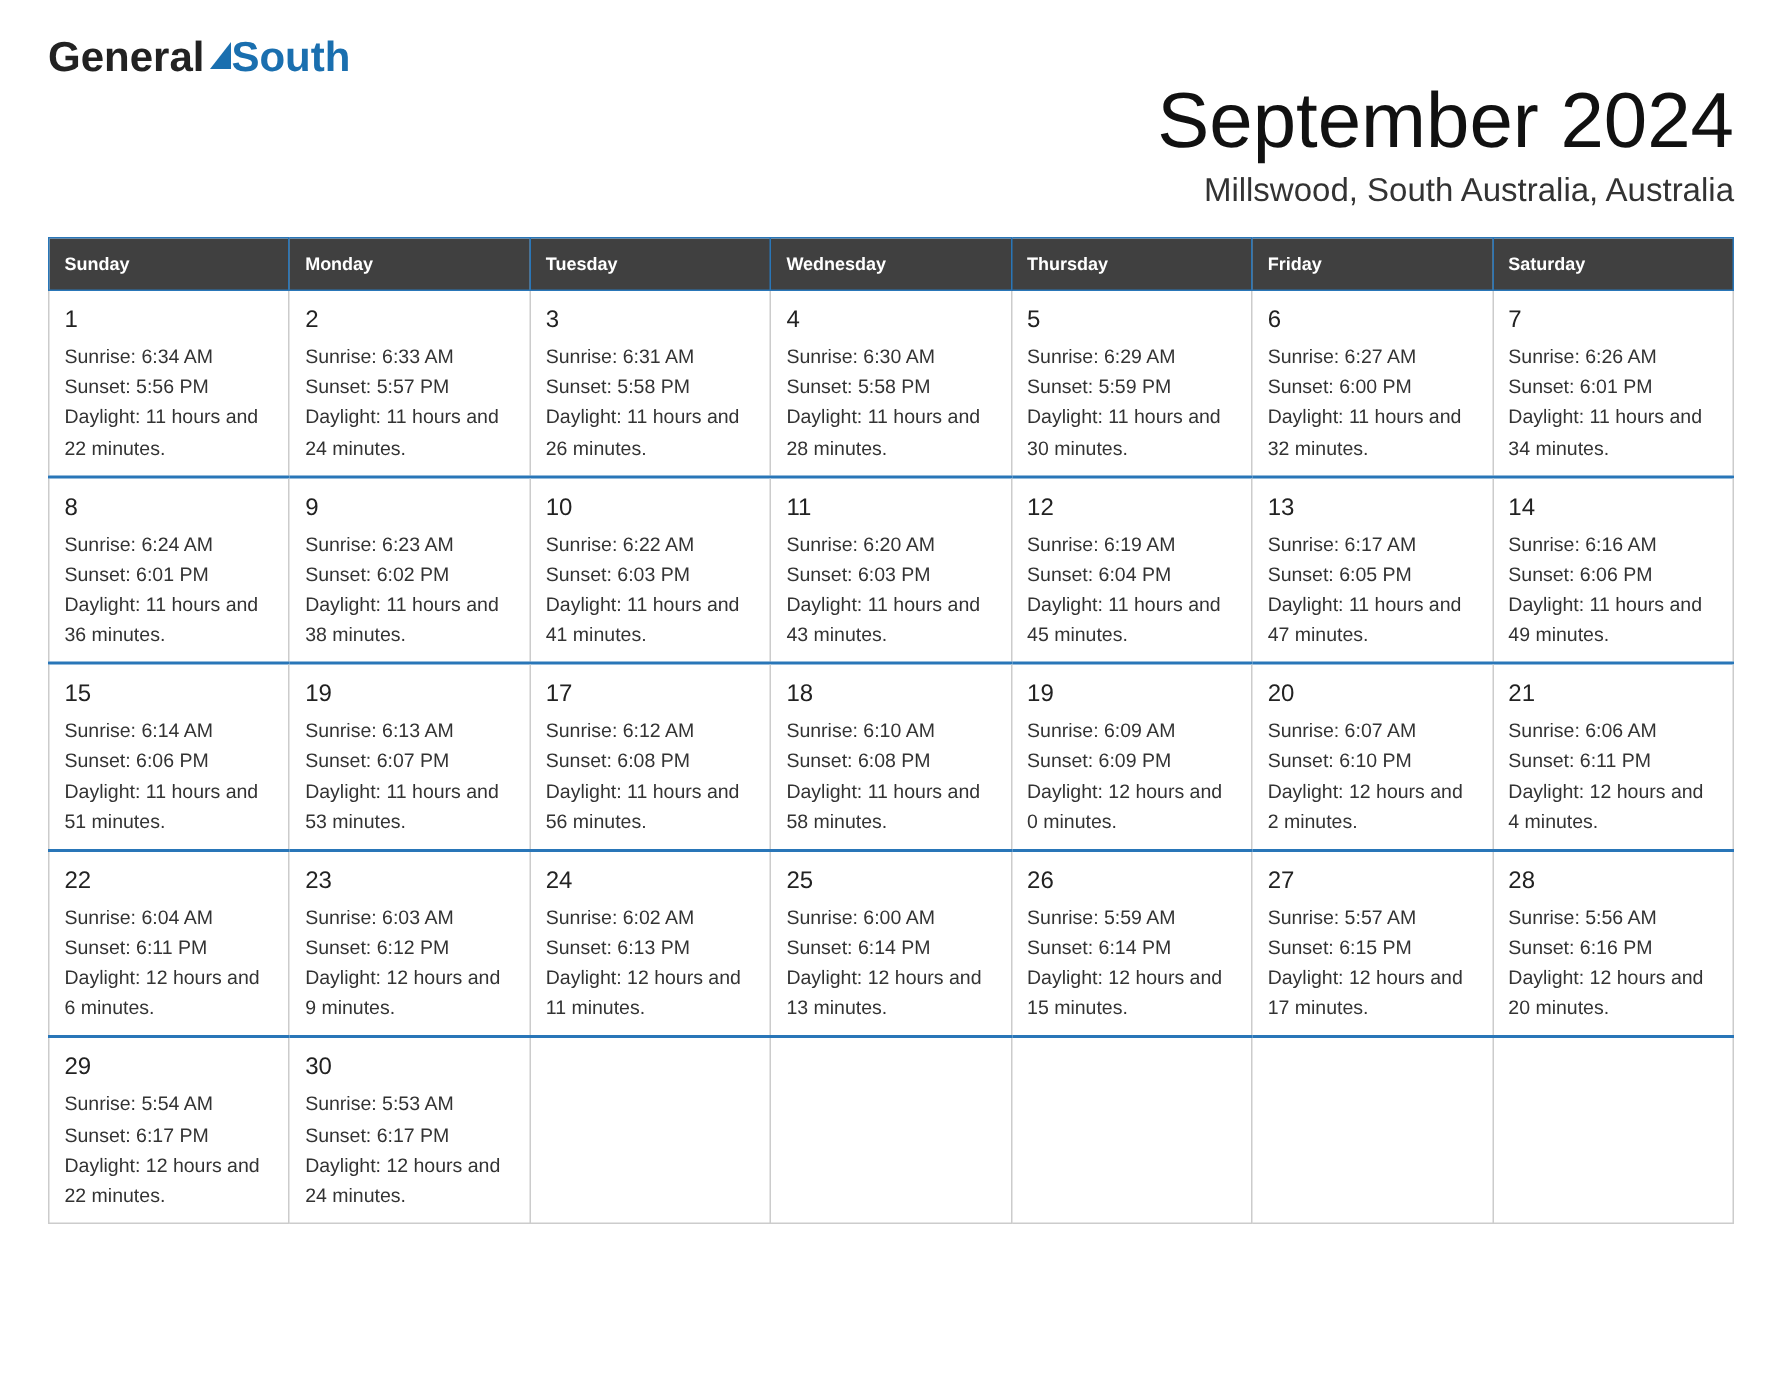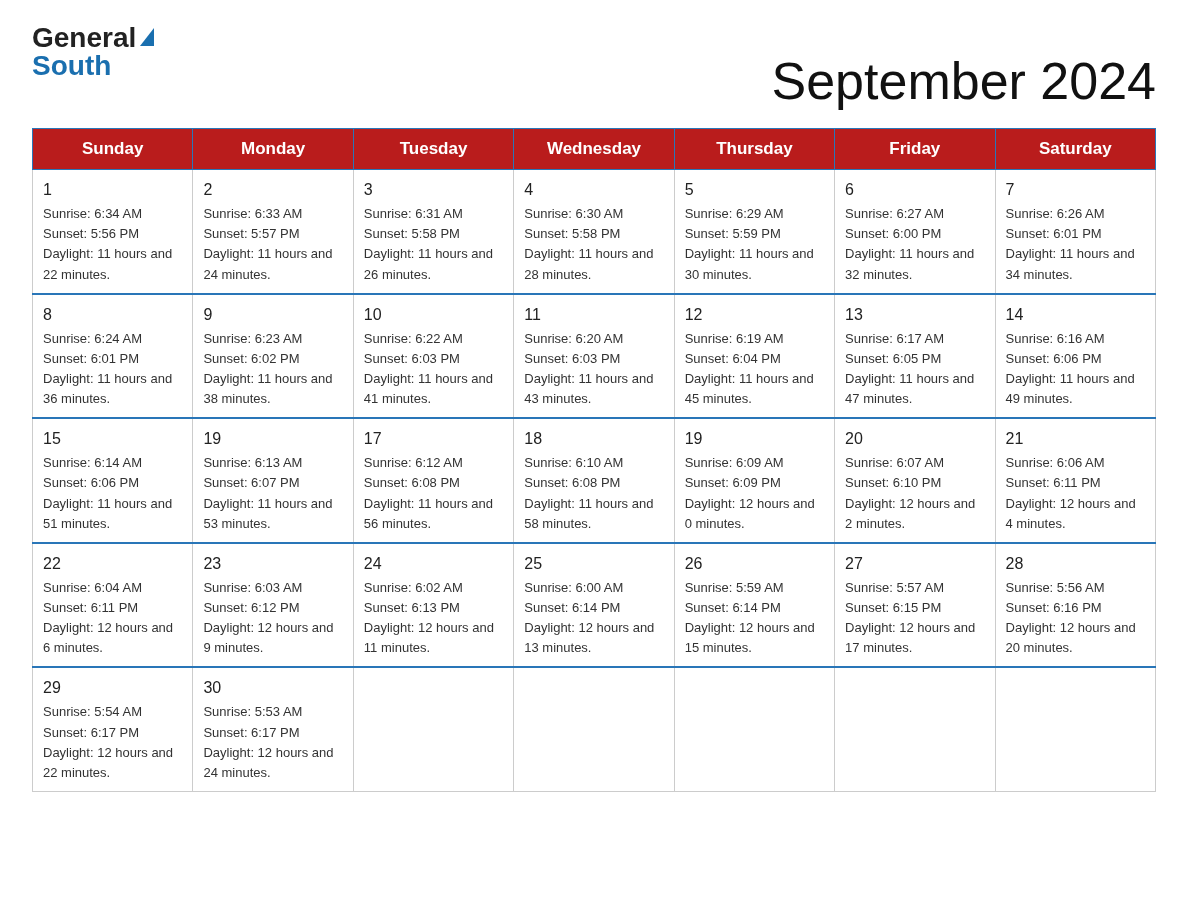--- a/index.html
+++ b/index.html
@@ -11,21 +11,21 @@
       min-height: 918px;
     }
     .header-section {
       display: flex;
       justify-content: space-between;
       align-items: flex-start;
       margin-bottom: 18px;
     }
     .logo {
       display: flex;
-      flex-direction: column;
+      flex-direction: row;
       align-items: flex-start;
     }
     .logo-text-general {
       font-size: 28px;
       font-weight: bold;
       color: #222;
       line-height: 1;
     }
     .logo-text-blue {
       font-size: 28px;
@@ -60,26 +60,26 @@
       font-size: 22px;
       color: #333;
       margin-top: 4px;
     }
     .calendar-table {
       width: 100%;
       border-collapse: collapse;
       table-layout: fixed;
     }
     .calendar-table thead tr th {
-      background-color: #b91c1c;
+      background-color: #404040;
       color: #fff;
-      font-size: 17px;
+      font-size: 12px;
       font-weight: bold;
       padding: 10px 10px;
-      text-align: center;
+      text-align: left;
       border: 1px solid #2976b8;
     }
     .calendar-table tbody tr td {
       vertical-align: top;
       padding: 8px 10px;
       font-size: 13.5px;
       color: #222;
       border: 1px solid #ccc;
       min-height: 80px;
       line-height: 1.5;
@@ -111,20 +111,21 @@
 <div class="header-section">
   <div class="logo">
     <div class="logo-top-line">
       <span class="logo-text-general">General</span>
       <div class="logo-triangle"></div>
     </div>
     <span class="logo-text-blue">South</span>
   </div>
   <div class="title-section">
     <div class="calendar-title">September 2024</div>
+    <div class="calendar-subtitle">Millswood, South Australia, Australia</div>
   </div>
 </div>
 
 <table class="calendar-table">
   <thead>
     <tr>
     <th>Sunday</th>
         <th>Monday</th>
         <th>Tuesday</th>
         <th>Wednesday</th>

